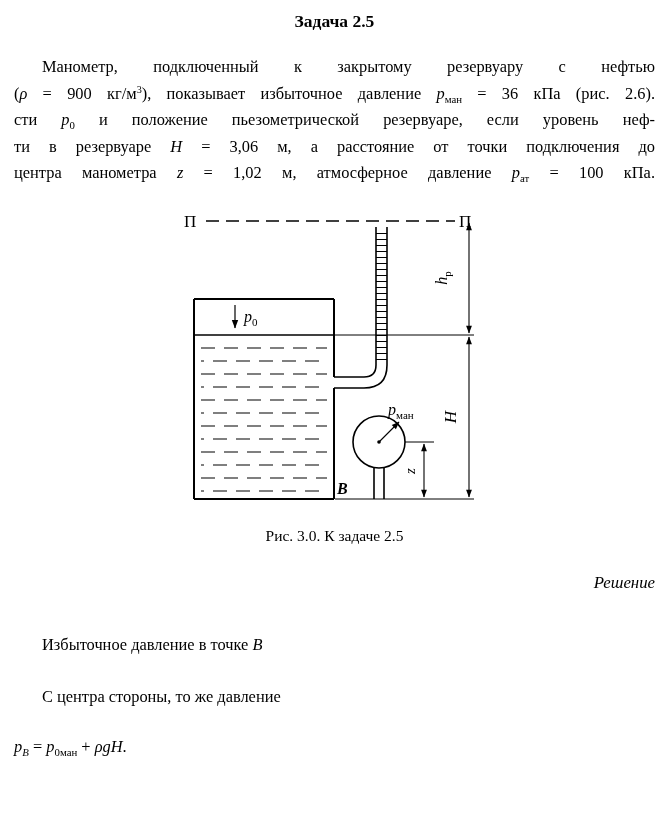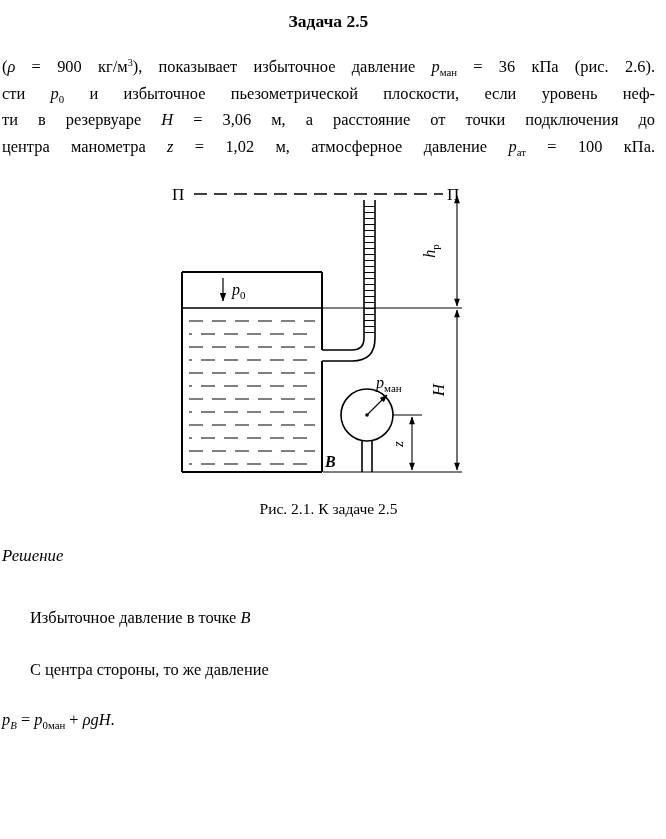--- a/index.html
+++ b/index.html
@@ -4,54 +4,55 @@
 <style>
   * { box-sizing: border-box; }
   html, body { margin: 0; padding: 0; }
   body {
     width: 666px; height: 839px;
     background: #ffffff; color: #000;
     font-family: "Liberation Serif", serif;
     font-size: 16.4px;
     overflow: hidden;
   }
-  .page { padding: 8px 11px 0 2px; }
+  .page { padding: 8px 11px 0 14px; }
   .title {
     text-align: center; font-weight: bold;
     font-size: 17.5px; line-height: 22px; margin-top: 2px;
   }
   .para { margin-top: 22px; }
   .tline {
     line-height: 26.6px;
     text-align: justify;
     text-align-last: justify;
   }
   .indent { text-indent: 28px; }
   sub { font-size: 0.66em; line-height: 0; }
   sup { font-size: 0.62em; line-height: 0; }
   sub.it { font-style: italic; }
   .figure { display: block; margin-top: 21px; }
   svg text { font-family: "Liberation Serif", serif; }
   .caption { text-align: center; font-size: 15.5px; line-height: 20px; margin-top: 6px; }
-  .solution-heading { text-align: left; font-style: italic; font-size: 16.8px; line-height: 22px; margin-top: 26px; }
+  .solution-heading { text-align: right; font-style: italic; font-size: 16.8px; line-height: 22px; margin-top: 26px; }
   .sline { line-height: 22px; margin-top: 40px; }
   .sline2 { margin-top: 30px; }
   .formula { line-height: 22px; margin-top: 22px; padding-left: 37px; }
   .formula.centered { padding-left: 0; text-align: left; margin-top: 28px; }
 </style>
 </head>
 <body>
 
 <div class="page">
 
   <div class="title">Задача 2.5</div>
 
   <div class="para">
+    <div class="tline indent"><span>Манометр, подключенный к закрытому резервуару с нефтью</span></div>
     <div class="tline"><span>(</span><i>ρ</i><span> = 900 кг/м</span><sup>3</sup><span>), показывает избыточное давление </span><i>p</i><sub>ман</sub><span> = 36 кПа (рис. 2.6).</span></div>
-    <div class="tline"><span>сти </span><i>p</i><sub>0</sub><span> и избыточное пьезометрической плоскости, если уровень неф-</span></div>
+    <div class="tline"><span>сти </span><i>p</i><sub>0</sub><span> и положение пьезометрической резервуаре, если уровень неф-</span></div>
     <div class="tline"><span>ти в резервуаре </span><i>H</i><span> = 3,06 м, а расстояние от точки подключения до</span></div>
     <div class="tline"><span>центра манометра </span><i>z</i><span> = 1,02 м, атмосферное давление </span><i>p</i><sub>ат</sub><span> = 100 кПа.</span></div>
   </div>
 
   <svg class="figure" width="666" height="312" viewBox="0 233 666 312" xmlns="http://www.w3.org/2000/svg">
     <defs>
       <marker id="arr" viewBox="0 0 10 10" refX="9.5" refY="5" markerWidth="10" markerHeight="7" orient="auto-start-reverse" markerUnits="strokeWidth">
         <path d="M0,1.2 L10,5 L0,8.8 Z" fill="#000" stroke="none"></path>
       </marker>
     </defs>
@@ -119,21 +120,21 @@
       <text transform="rotate(-90 433 303)" x="433" y="303" text-anchor="middle" font-size="16" font-style="italic"><tspan>h</tspan><tspan dy="4" font-size="11" font-style="normal">р</tspan></text>
 
       <text transform="rotate(-90 442 442)" x="442" y="442" text-anchor="middle" font-size="17" font-style="italic">H</text>
 
       <text transform="rotate(-90 401 496)" x="401" y="496" text-anchor="middle" font-size="15" font-style="italic">z</text>
 
       <text x="323" y="519" font-size="16" font-style="italic" font-weight="bold">B</text>
     </g>
   </svg>
 
-  <div class="caption">Рис. 2.1. К задаче 2.5</div>
+  <div class="caption">Рис. 3.0. К задаче 2.5</div>
 
   <div class="solution-heading">Решение</div>
 
   <div class="sline indent"><span>Избыточное давление в точке </span><i>B</i></div>
 
 
   <div class="sline sline2 indent"><span>С центра стороны, то же давление</span></div>
 
   <div class="formula centered"><i>p</i><sub class="it">B</sub><span> = </span><i>p</i><sub>0ман</sub><span> + </span><i>ρ</i><i>g</i><i>H</i><span>.</span></div>
 

